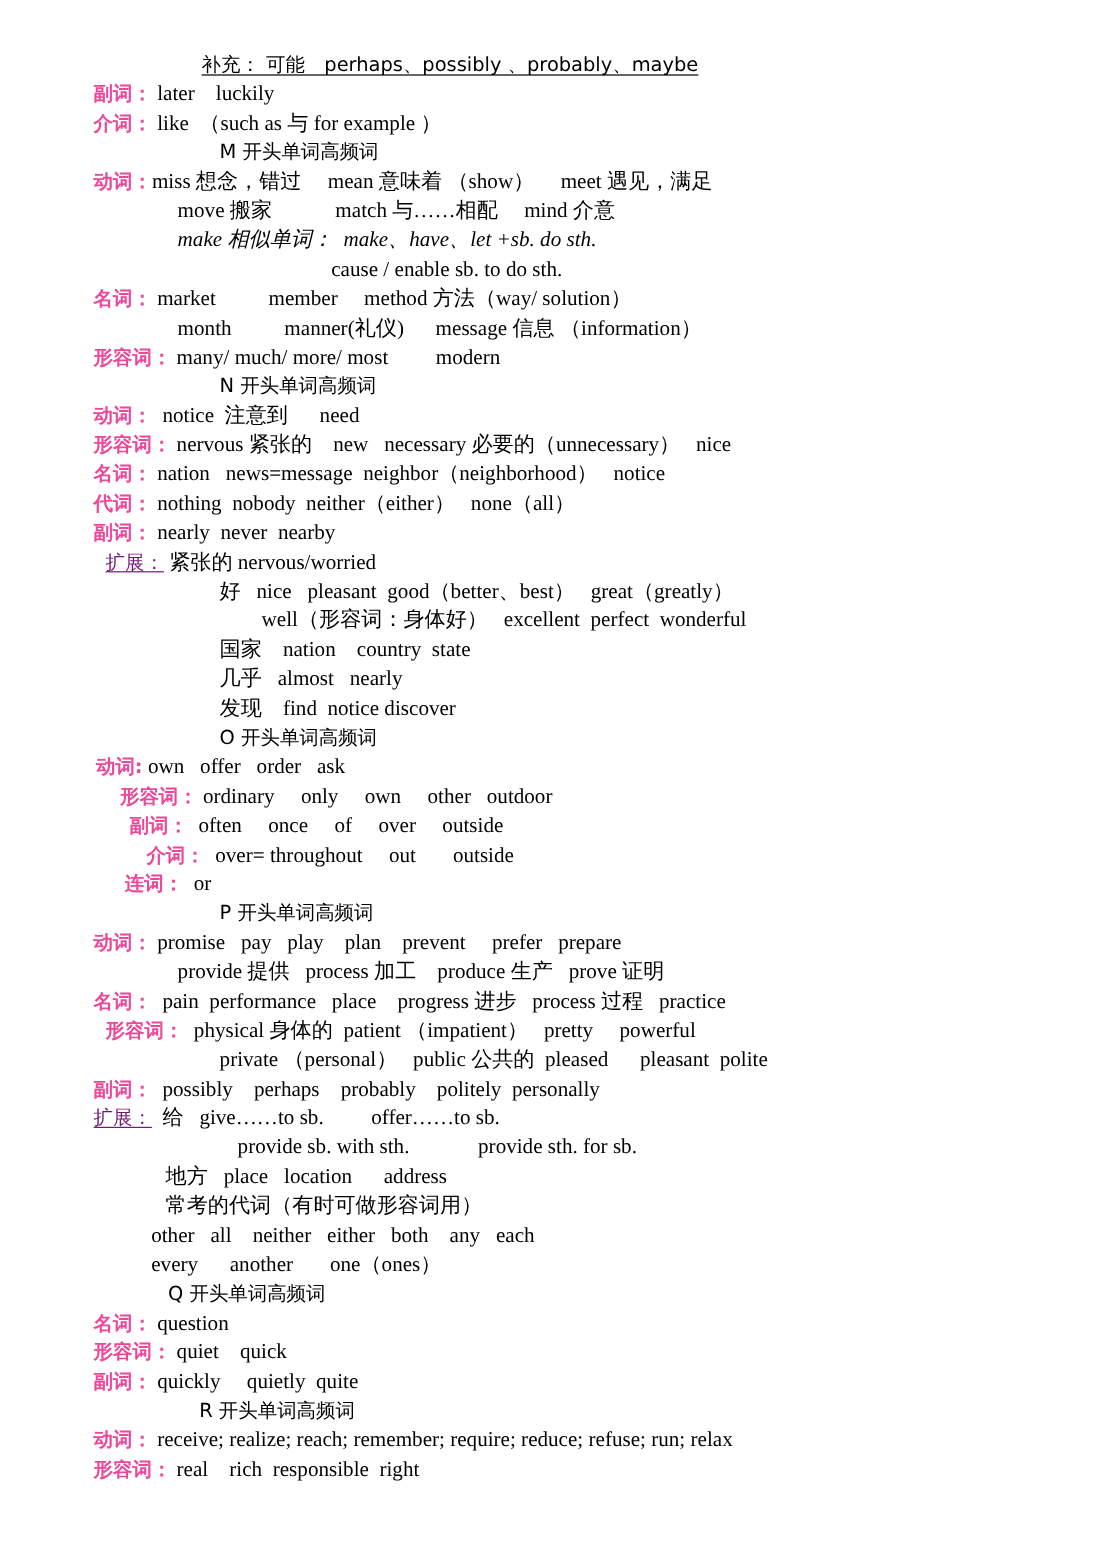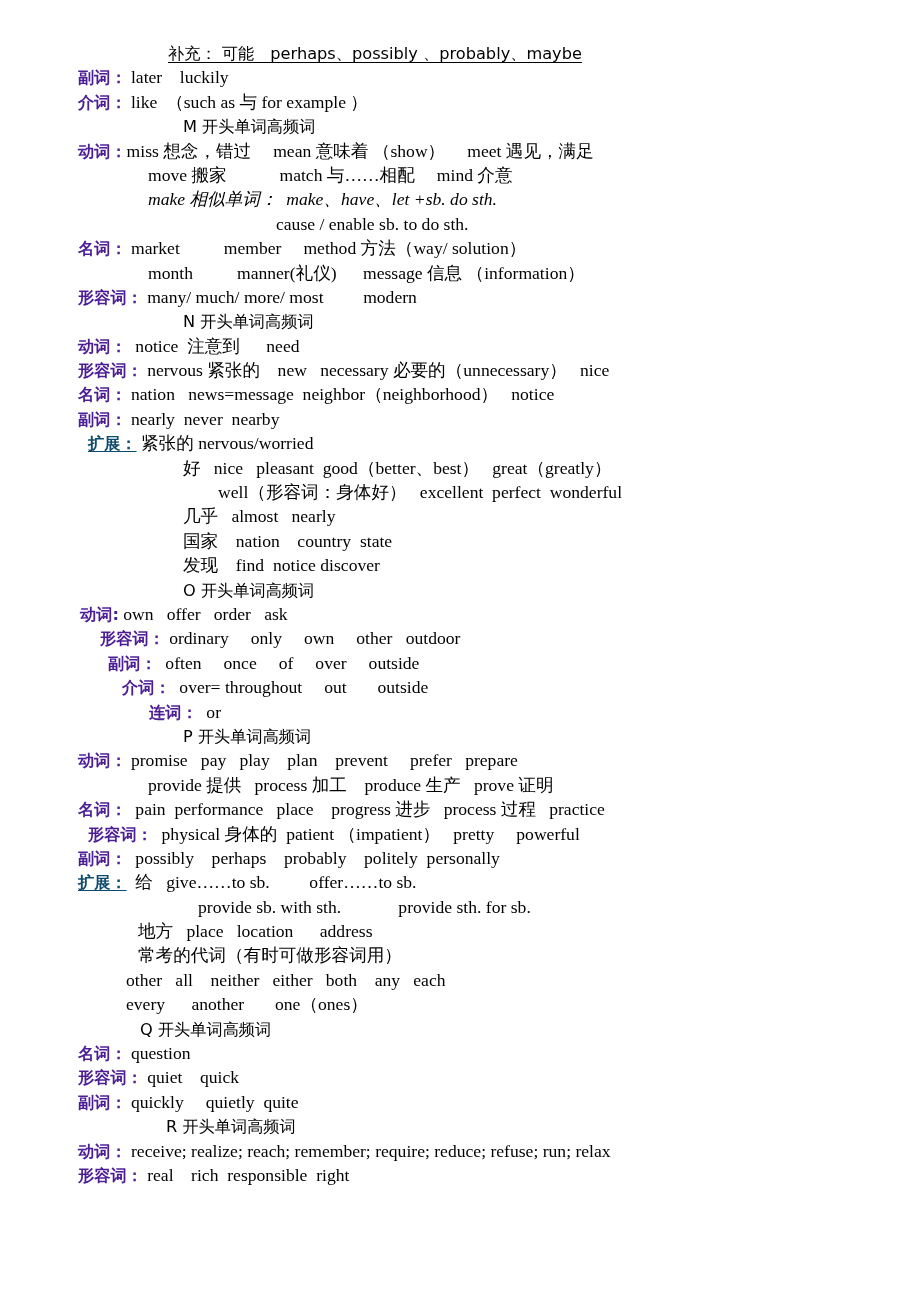--- a/index.html
+++ b/index.html
@@ -29,27 +29,27 @@
   }
   .line {
     display: block;
     white-space: pre;
     font-size: 17.6px;
     line-height: 24.4px;
     height: 24.4px;
     color: #000;
   }
   .lbl {
-    color: #4c1d95;
+    color: #ec4899;
     font-weight: bold;
     font-family: "Liberation Serif", "DejaVu Serif", serif;
   }
   .lbl-u {
-    color: #0c4a6e;
-    font-weight: bold;
+    color: #701a75;
+    font-weight: normal;
     text-decoration: underline;
     text-underline-offset: 2px;
     text-align: center;
   }
   .hdr {
     text-decoration: underline;
     text-underline-offset: 3px;
   }
   .cn { font-family: "DejaVu Sans", "Liberation Sans", sans-serif; font-size: 16.2px; }
   .en { font-family: "Liberation Serif", "DejaVu Serif", serif; }
@@ -67,38 +67,40 @@
       <div class="line"><span class="en" style="margin-left: 70px;">move 搬家            match 与……相配     mind 介意</span></div>
       <div class="line"><span class="en" style="margin-left: 70px; font-style: italic;">make 相似单词：  make、have、let +sb. do sth.</span></div>
       <div class="line"><span class="en" style="margin-left: 198px;">cause / enable sb. to do sth.</span></div>
       <div class="line"><span class="lbl cn" style="margin-left: 0px;">名词：</span><span class="en"> market          member     method 方法（way/ solution）</span></div>
       <div class="line"><span class="en" style="margin-left: 70px;">month          manner(礼仪)      message 信息 （information）</span></div>
       <div class="line"><span class="lbl cn" style="margin-left: 0px;">形容词：</span><span class="en"> many/ much/ more/ most         modern</span></div>
       <div class="line"><span class="cn" style="padding-left: 105px;">N 开头单词高频词</span></div>
       <div class="line"><span class="lbl cn" style="margin-left: 0px;">动词：</span><span class="en">  notice  注意到      need</span></div>
       <div class="line"><span class="lbl cn" style="margin-left: 0px;">形容词：</span><span class="en"> nervous 紧张的    new   necessary 必要的（unnecessary）   nice</span></div>
       <div class="line"><span class="lbl cn" style="margin-left: 0px;">名词：</span><span class="en"> nation   news=message  neighbor（neighborhood）   notice</span></div>
+      <div class="line"><span class="lbl cn" style="margin-left: 0px;">代词：</span><span class="en"> nothing  nobody  neither（either）   none（all）</span></div>
       <div class="line"><span class="lbl cn" style="margin-left: 0px;">副词：</span><span class="en"> nearly  never  nearby</span></div>
       <div class="line"><span class="lbl-u cn" style="margin-left: 10px;">扩展：</span><span class="en"> 紧张的 nervous/worried</span></div>
       <div class="line"><span class="en" style="margin-left: 105px;">好   nice   pleasant  good（better、best）   great（greatly）</span></div>
       <div class="line"><span class="en" style="margin-left: 140px;">well（形容词：身体好）   excellent  perfect  wonderful</span></div>
+      <div class="line"><span class="en" style="margin-left: 105px;">国家    nation    country  state</span></div>
       <div class="line"><span class="en" style="margin-left: 105px;">几乎   almost   nearly</span></div>
-      <div class="line"><span class="en" style="margin-left: 105px;">国家    nation    country  state</span></div>
       <div class="line"><span class="en" style="margin-left: 105px;">发现    find  notice discover</span></div>
       <div class="line"><span class="cn" style="padding-left: 105px;">O 开头单词高频词</span></div>
       <div class="line"><span class="lbl cn" style="margin-left: 2px;">动词:</span><span class="en"> own   offer   order   ask</span></div>
       <div class="line"><span class="lbl cn" style="margin-left: 22px;">形容词：</span><span class="en"> ordinary     only     own     other   outdoor</span></div>
       <div class="line"><span class="lbl cn" style="margin-left: 30px;">副词：</span><span class="en">  often     once     of     over     outside</span></div>
       <div class="line"><span class="lbl cn" style="margin-left: 44px;">介词：</span><span class="en">  over= throughout     out       outside</span></div>
-      <div class="line"><span class="lbl cn" style="margin-left: 71px;">连词：</span><span class="en">  or</span></div>
+      <div class="line"><span class="lbl cn" style="margin-left: 26px;">连词：</span><span class="en">  or</span></div>
       <div class="line"><span class="cn" style="padding-left: 105px;">P 开头单词高频词</span></div>
       <div class="line"><span class="lbl cn" style="margin-left: 0px;">动词：</span><span class="en"> promise   pay   play    plan    prevent     prefer   prepare</span></div>
       <div class="line"><span class="en" style="margin-left: 70px;">provide 提供   process 加工    produce 生产   prove 证明</span></div>
       <div class="line"><span class="lbl cn" style="margin-left: 0px;">名词：</span><span class="en">  pain  performance   place    progress 进步   process 过程   practice</span></div>
       <div class="line"><span class="lbl cn" style="margin-left: 10px;">形容词：</span><span class="en">  physical 身体的  patient （impatient）   pretty     powerful</span></div>
+      <div class="line"><span class="en" style="margin-left: 105px;">private （personal）   public 公共的  pleased      pleasant  polite</span></div>
       <div class="line"><span class="lbl cn" style="margin-left: 0px;">副词：</span><span class="en">  possibly    perhaps    probably    politely  personally</span></div>
       <div class="line"><span class="lbl-u cn" style="margin-left: 0px;">扩展：</span><span class="en">  给   give……to sb.         offer……to sb.</span></div>
       <div class="line"><span class="en" style="margin-left: 120px;">provide sb. with sth.             provide sth. for sb.</span></div>
       <div class="line"><span class="en" style="margin-left: 60px;">地方   place   location      address</span></div>
       <div class="line"><span class="en" style="margin-left: 60px;">常考的代词（有时可做形容词用）</span></div>
       <div class="line"><span class="en" style="margin-left: 48px;">other   all    neither   either   both    any   each</span></div>
       <div class="line"><span class="en" style="margin-left: 48px;">every      another       one（ones）</span></div>
       <div class="line"><span class="cn" style="padding-left: 62px;">Q 开头单词高频词</span></div>
       <div class="line"><span class="lbl cn" style="margin-left: 0px;">名词：</span><span class="en"> question</span></div>
       <div class="line"><span class="lbl cn" style="margin-left: 0px;">形容词：</span><span class="en"> quiet    quick</span></div>

